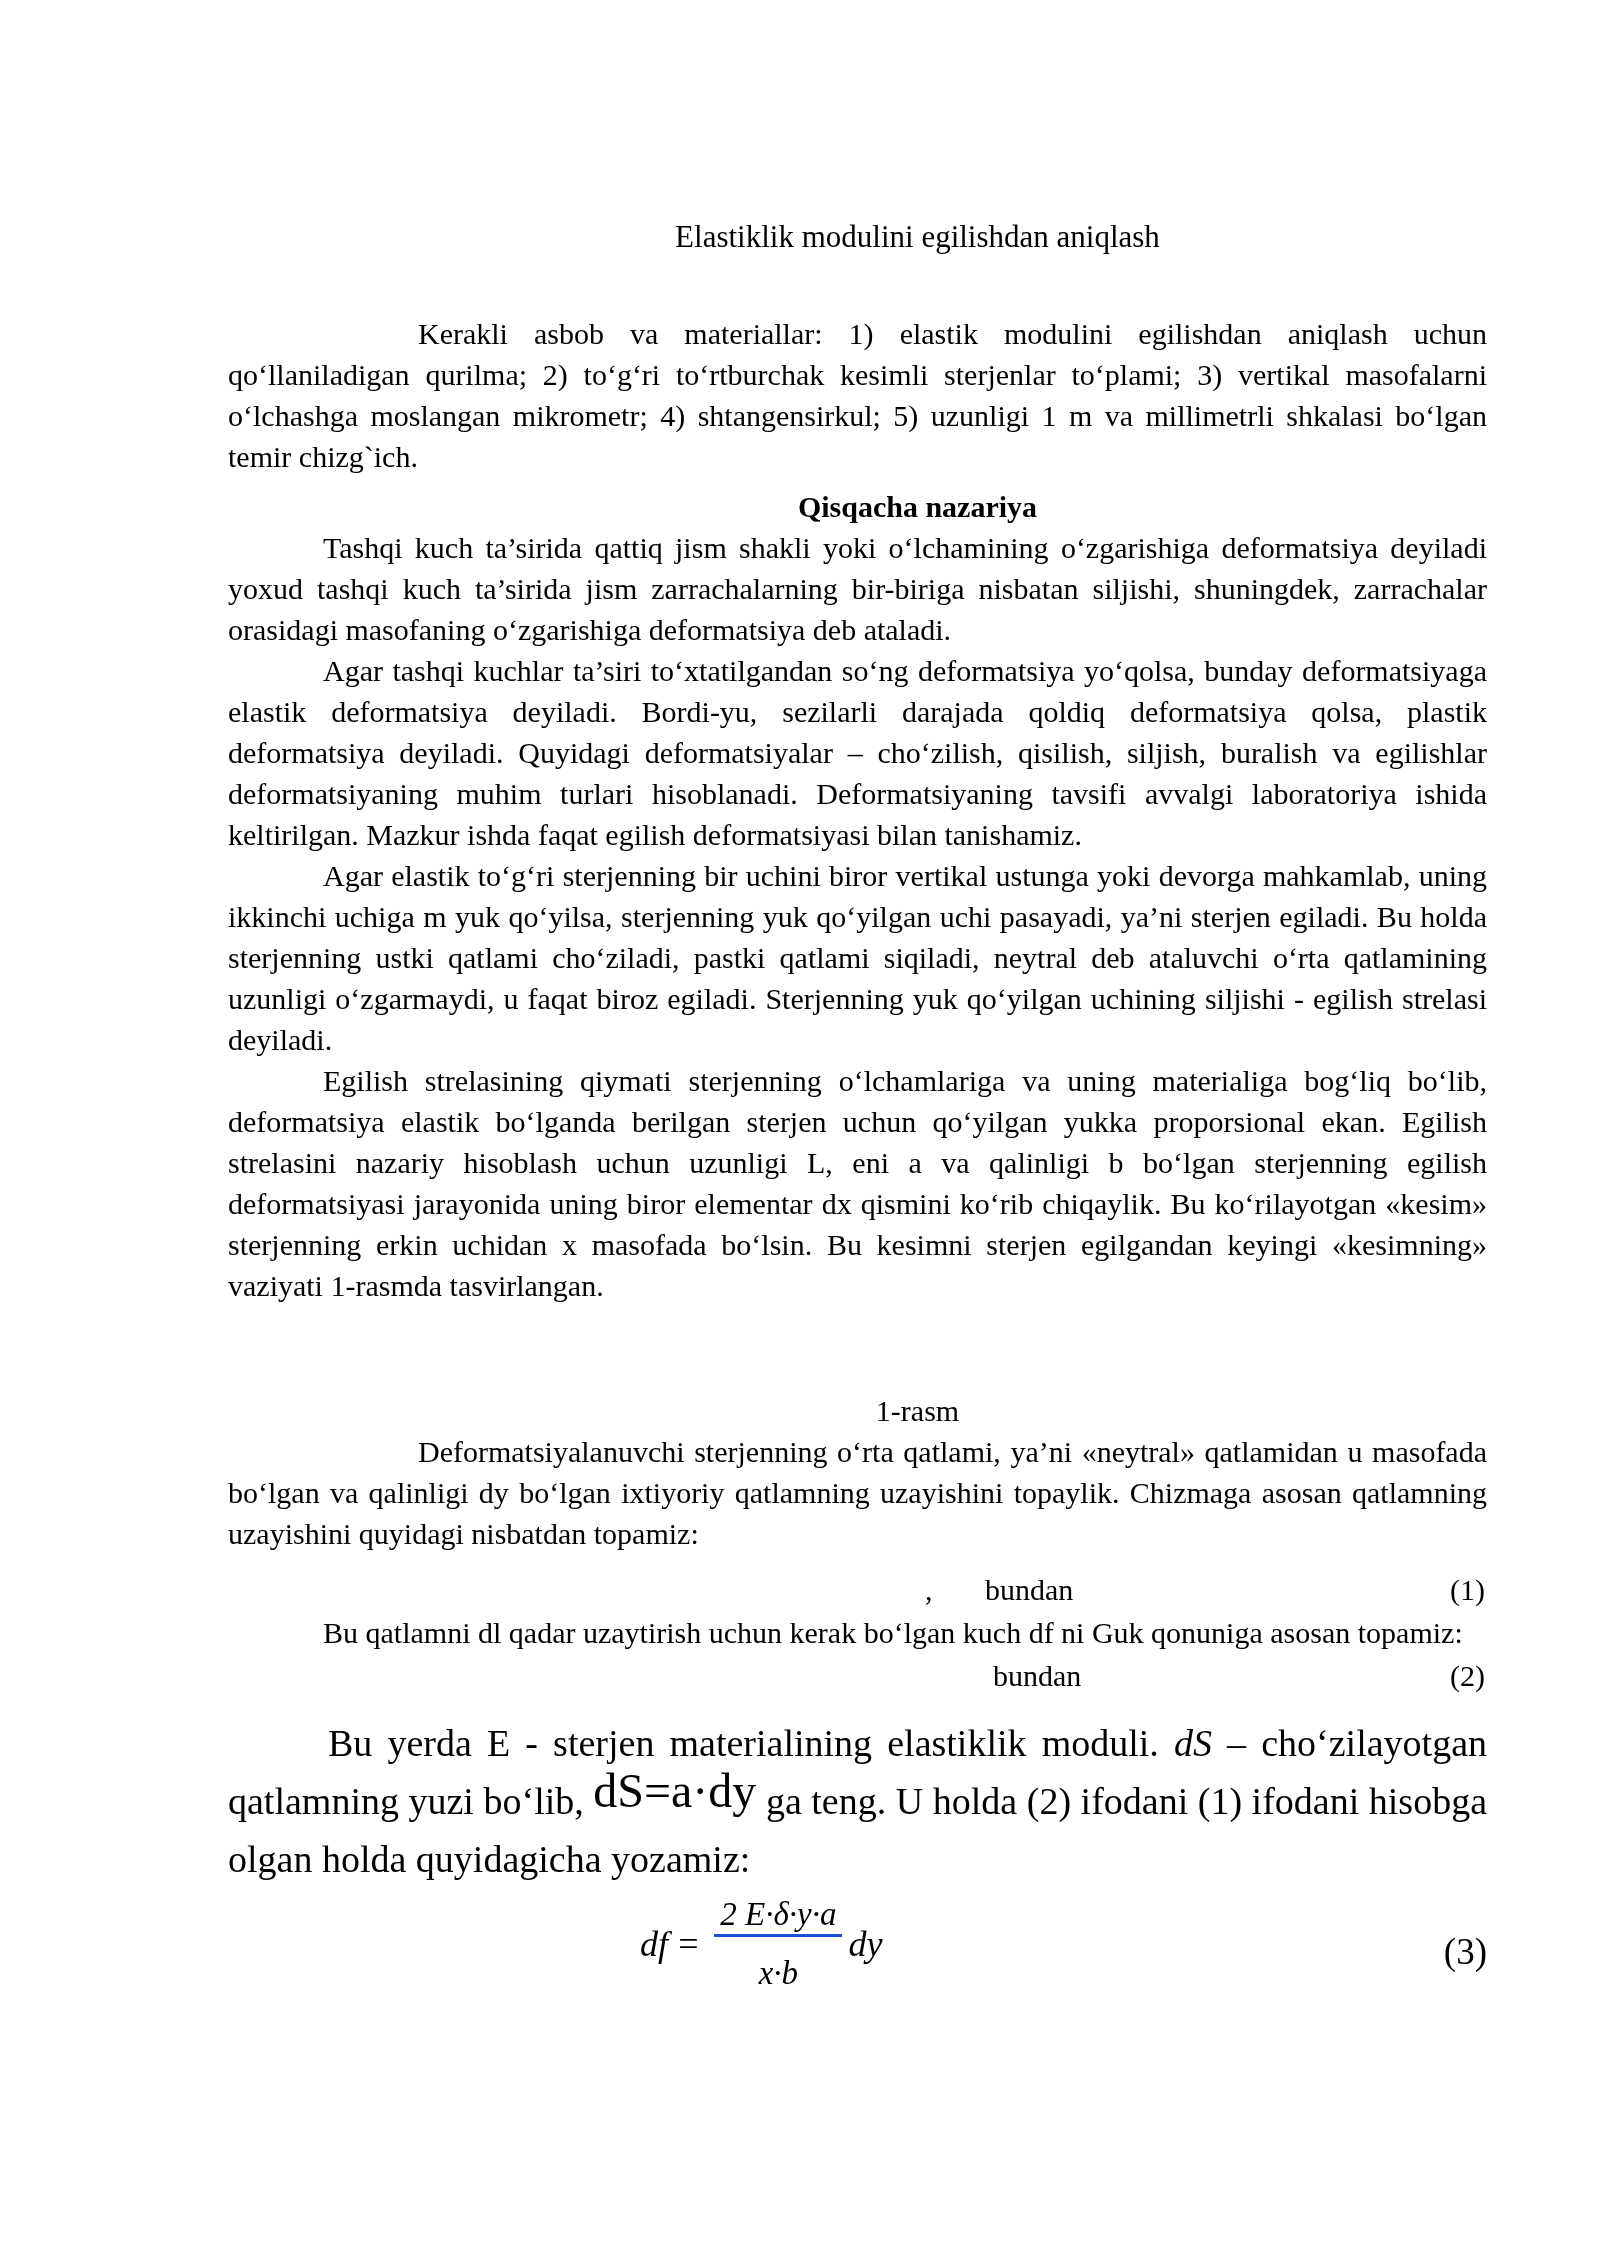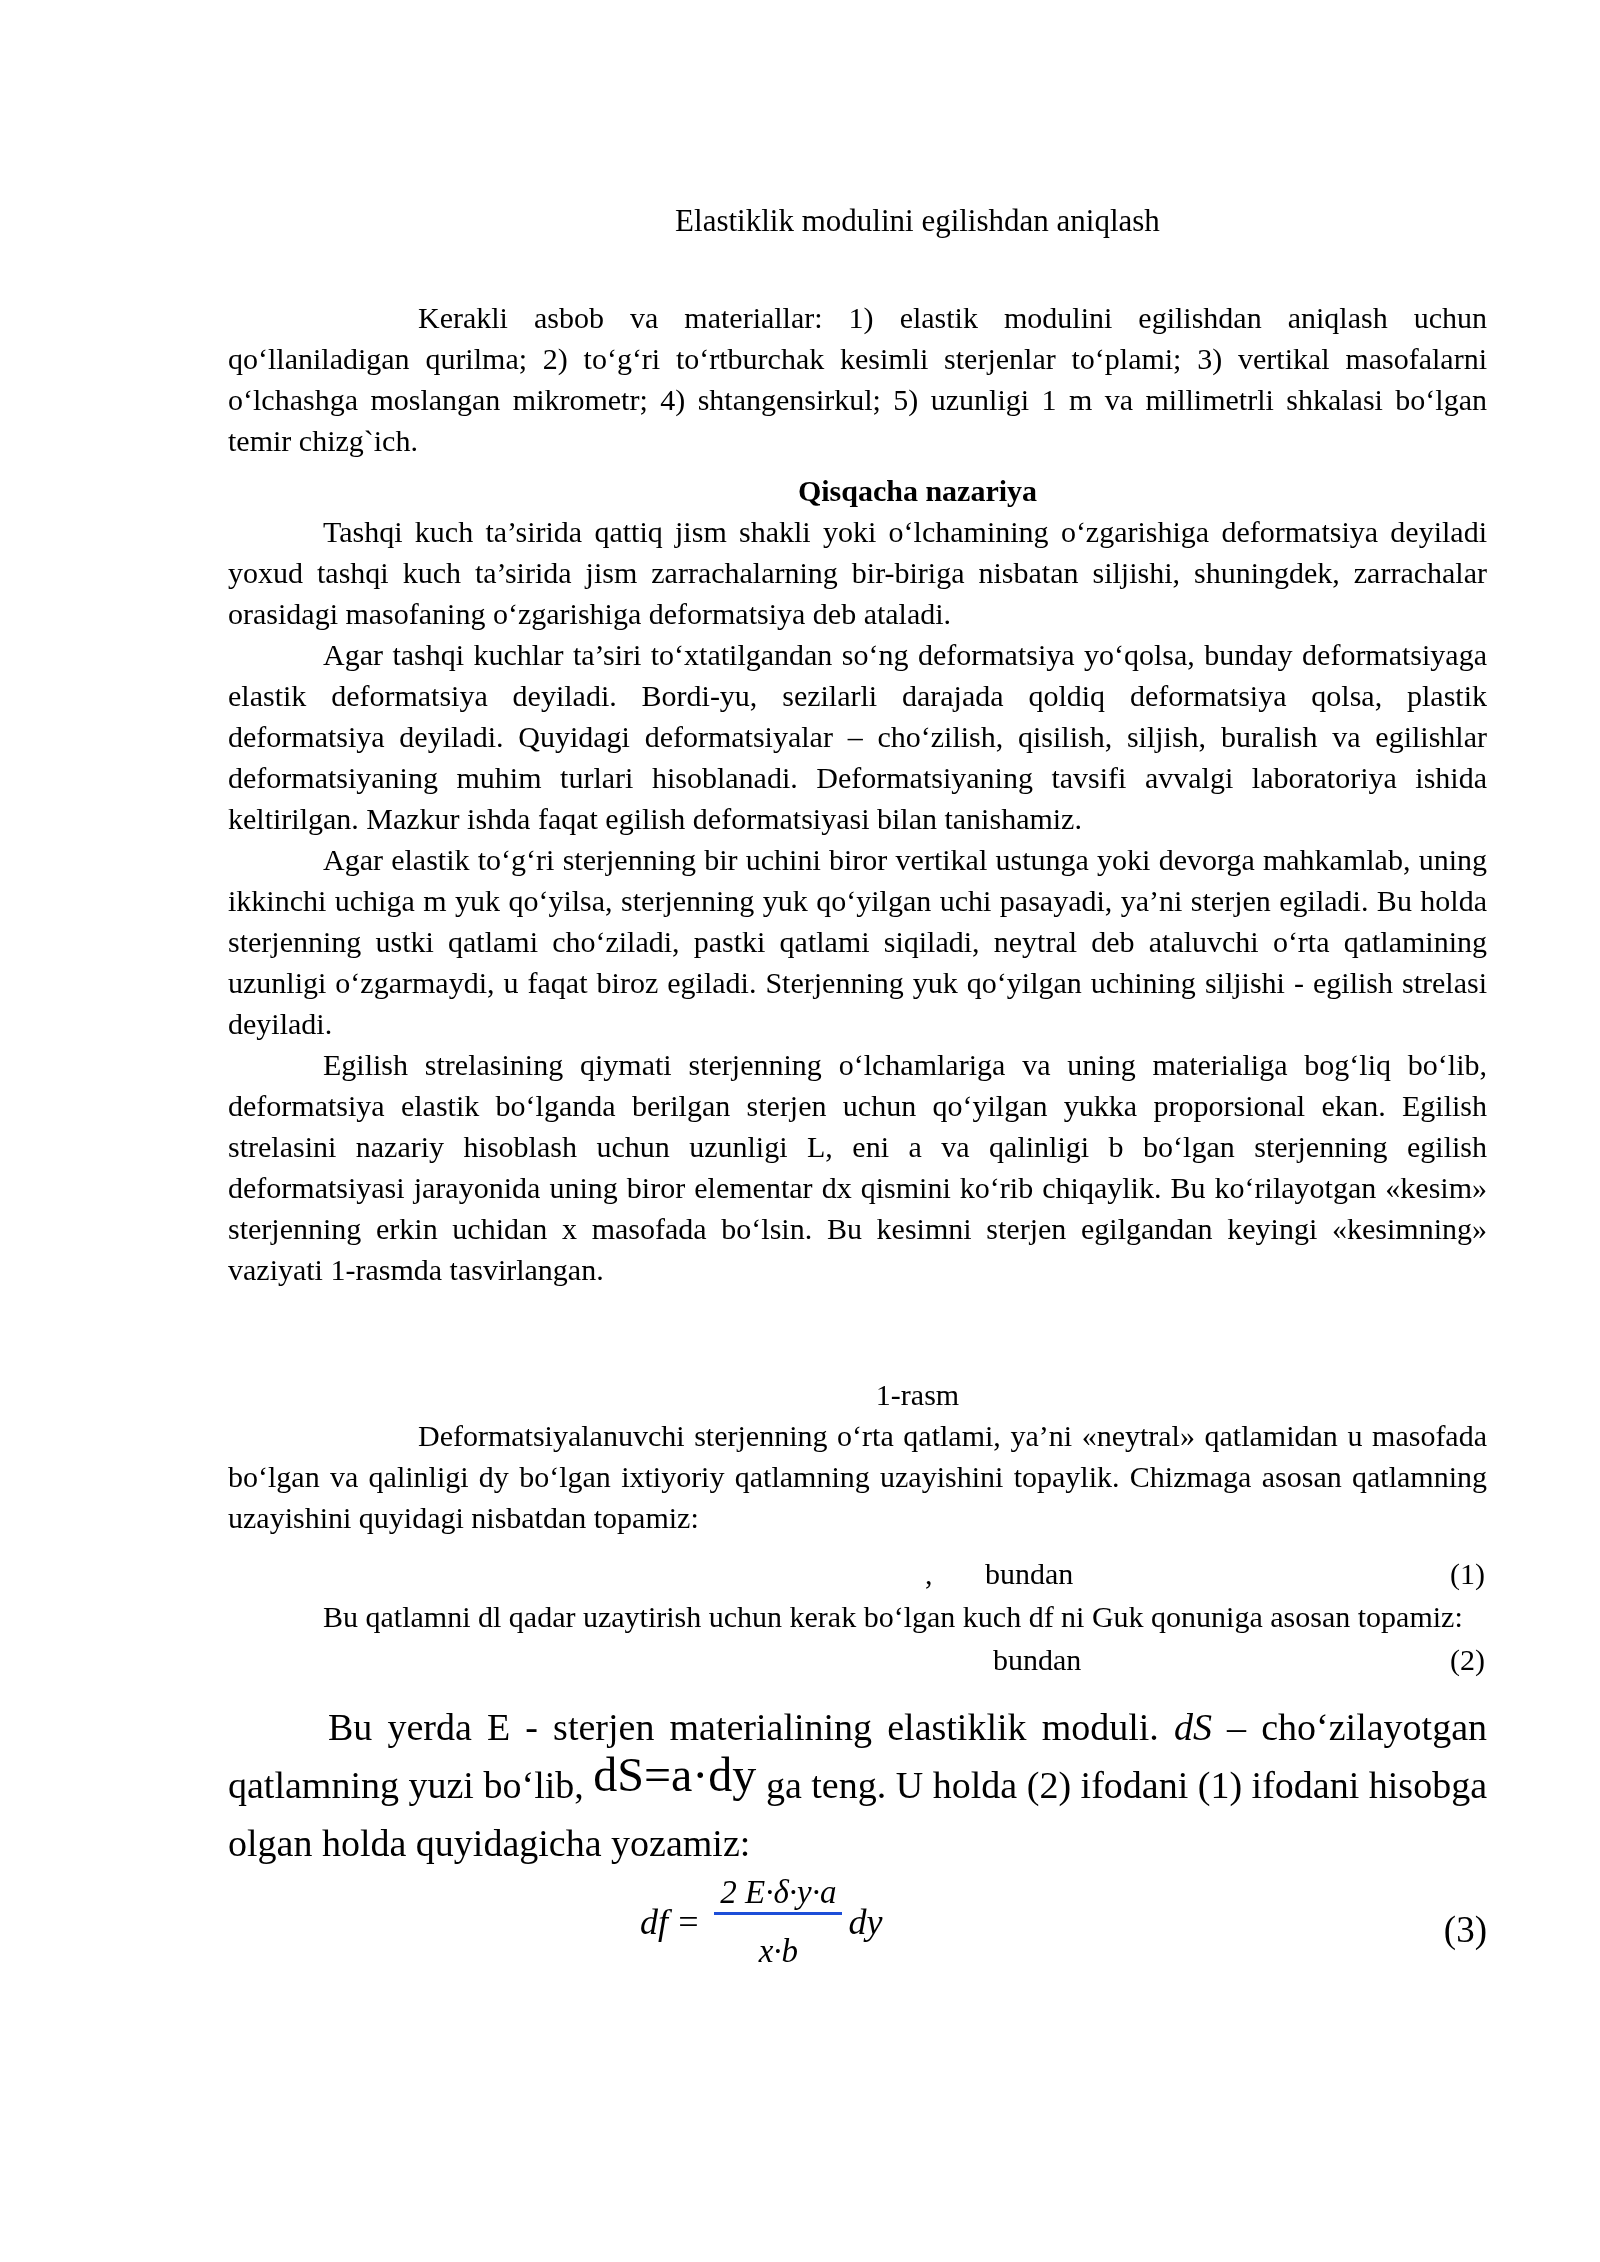--- a/index.html
+++ b/index.html
@@ -8,21 +8,21 @@
     width: 1600px;
     height: 2262px;
     background: #ffffff;
     color: #000000;
     font-family: "Liberation Serif", "DejaVu Serif", serif;
     overflow: hidden;
   }
   .content {
     position: absolute;
     left: 228px;
-    top: 200px;
+    top: 216px;
     width: 1259px;
   }
   .doc-title {
     font-size: 31px;
     line-height: 42px;
     text-align: center;
     padding-left: 120px;
     margin: 0 0 55px 0;
   }
   p.body {
@@ -64,21 +64,21 @@
   .inline-eq {
     font-size: 48px;
     position: relative;
     top: -7px;
     line-height: 0;
   }
   .ds-italic { font-style: italic; }
   .formula-block {
     position: relative;
     height: 88px;
-    margin-top: 2px;
+    margin-top: 8px;
   }
   .formula {
     position: absolute;
     left: 412px;
     top: 0;
     display: flex;
     align-items: center;
     font-style: italic;
     font-size: 36px;
   }

